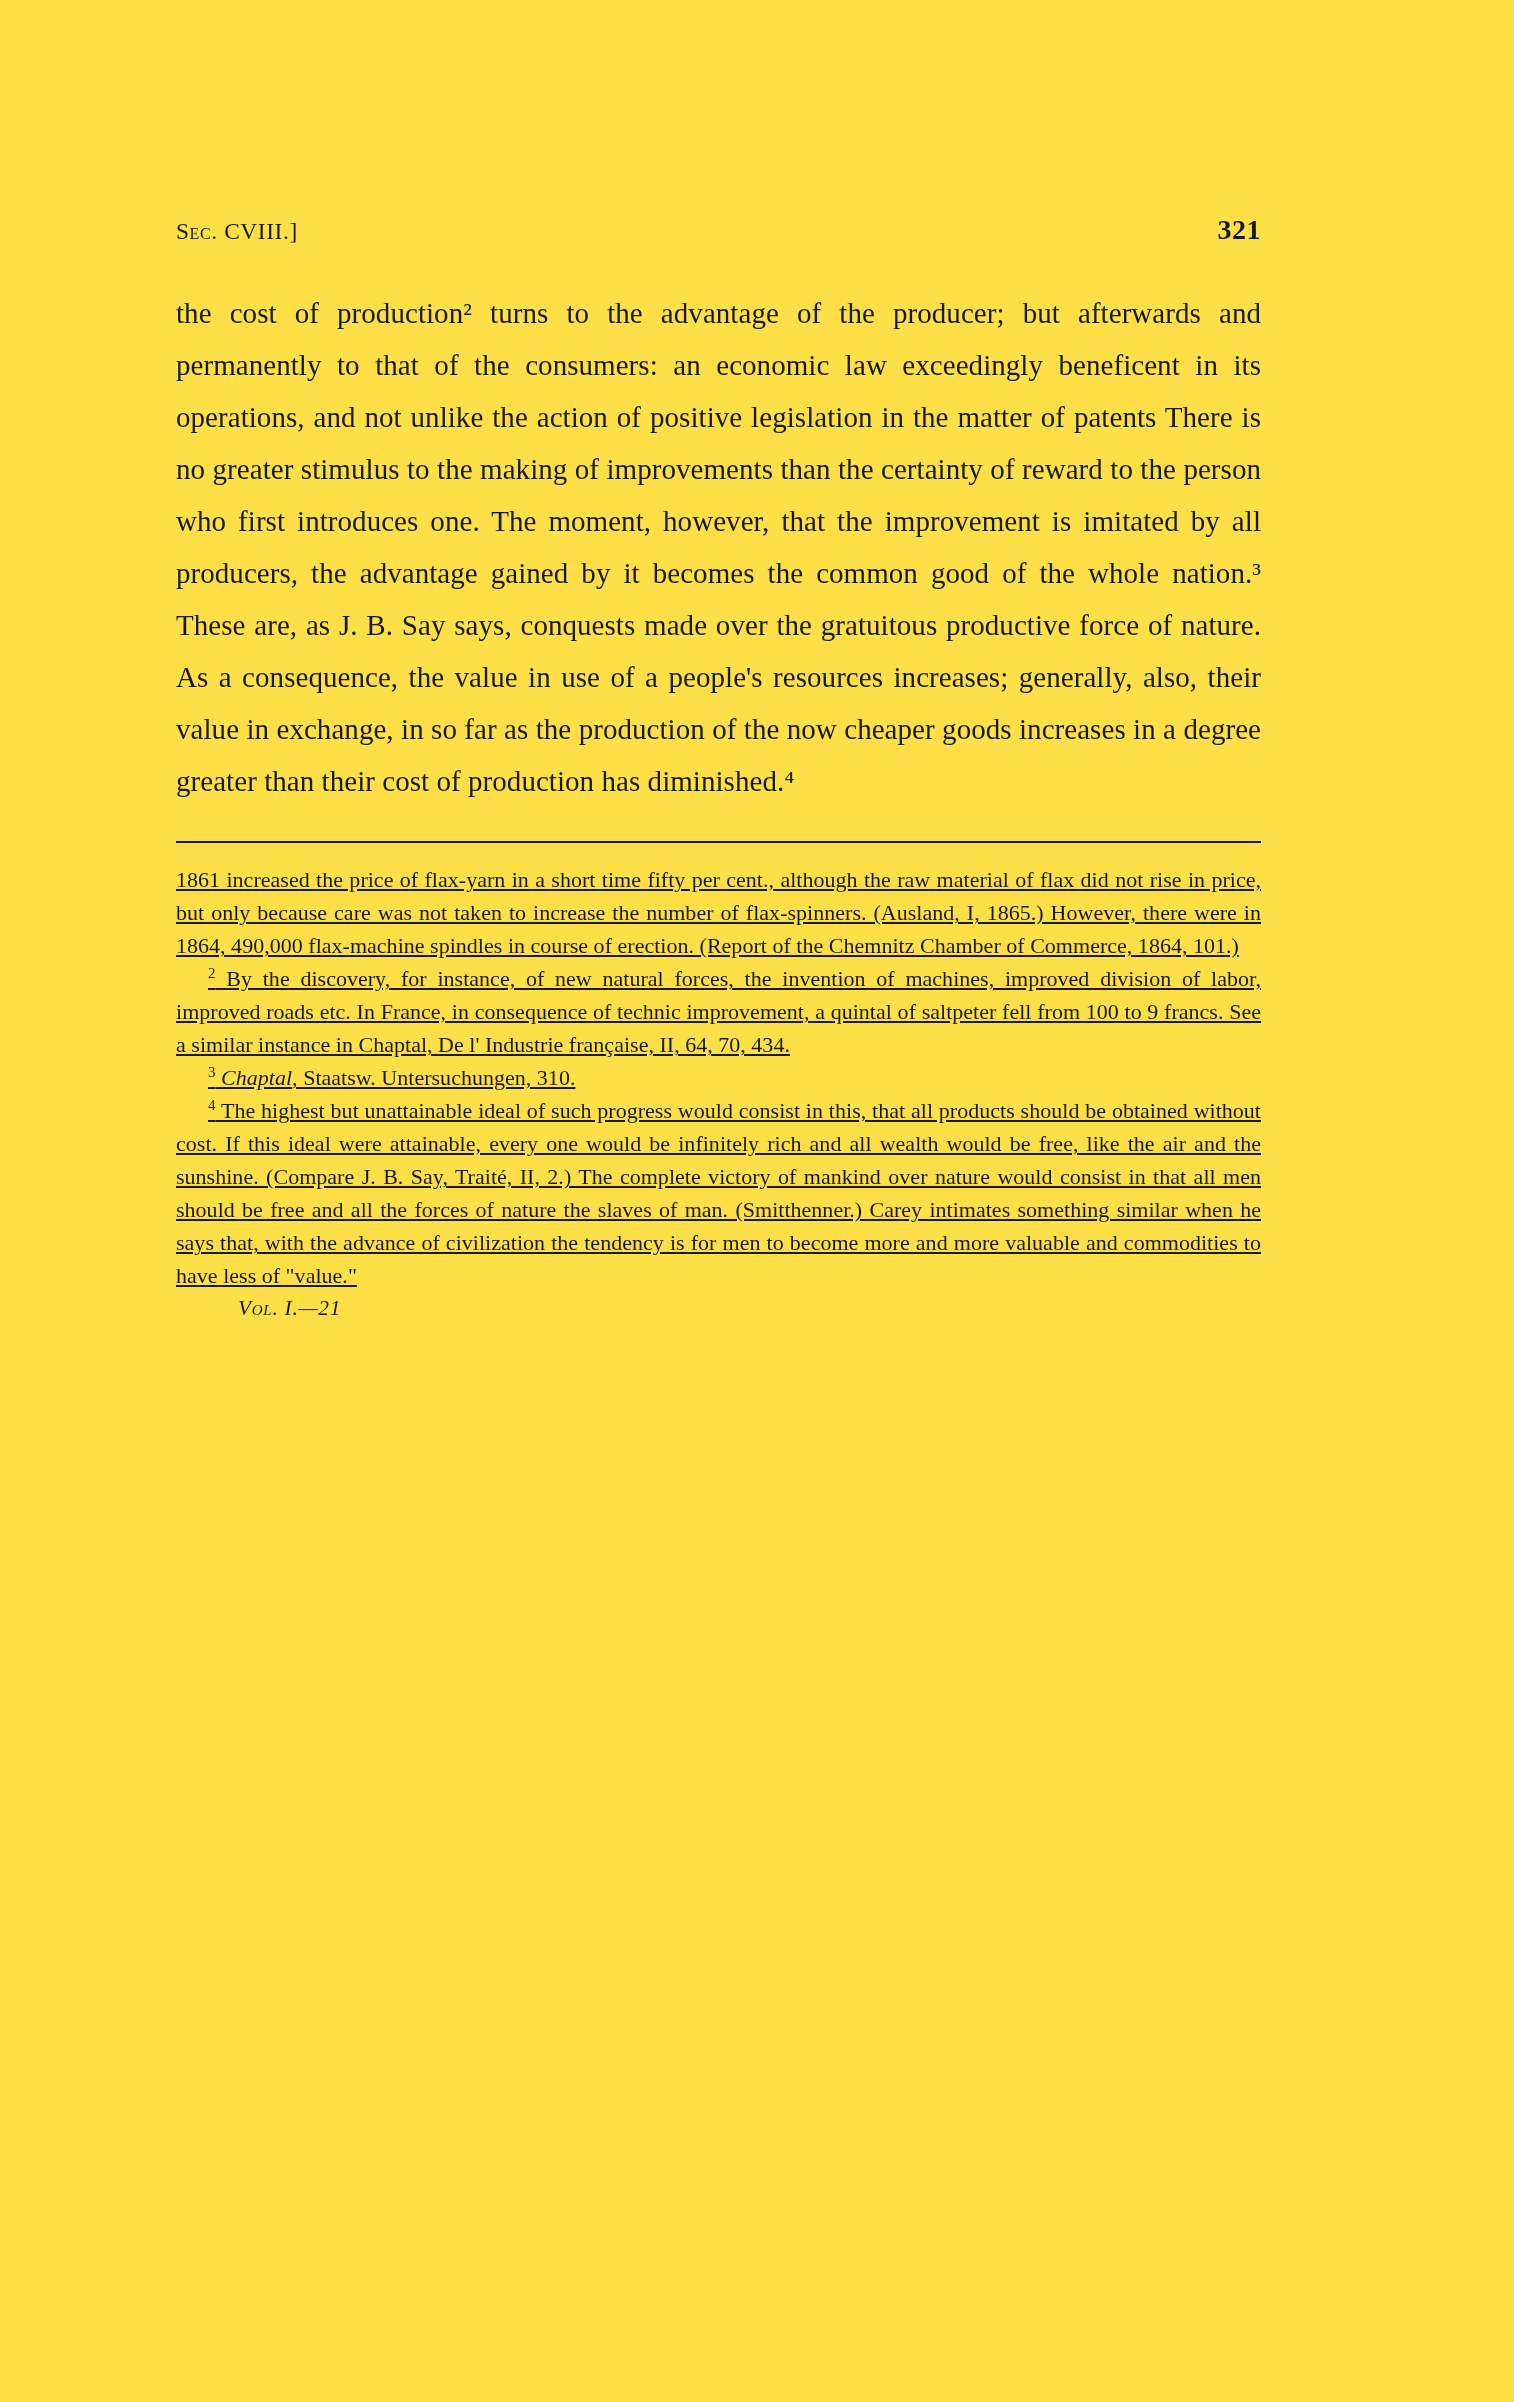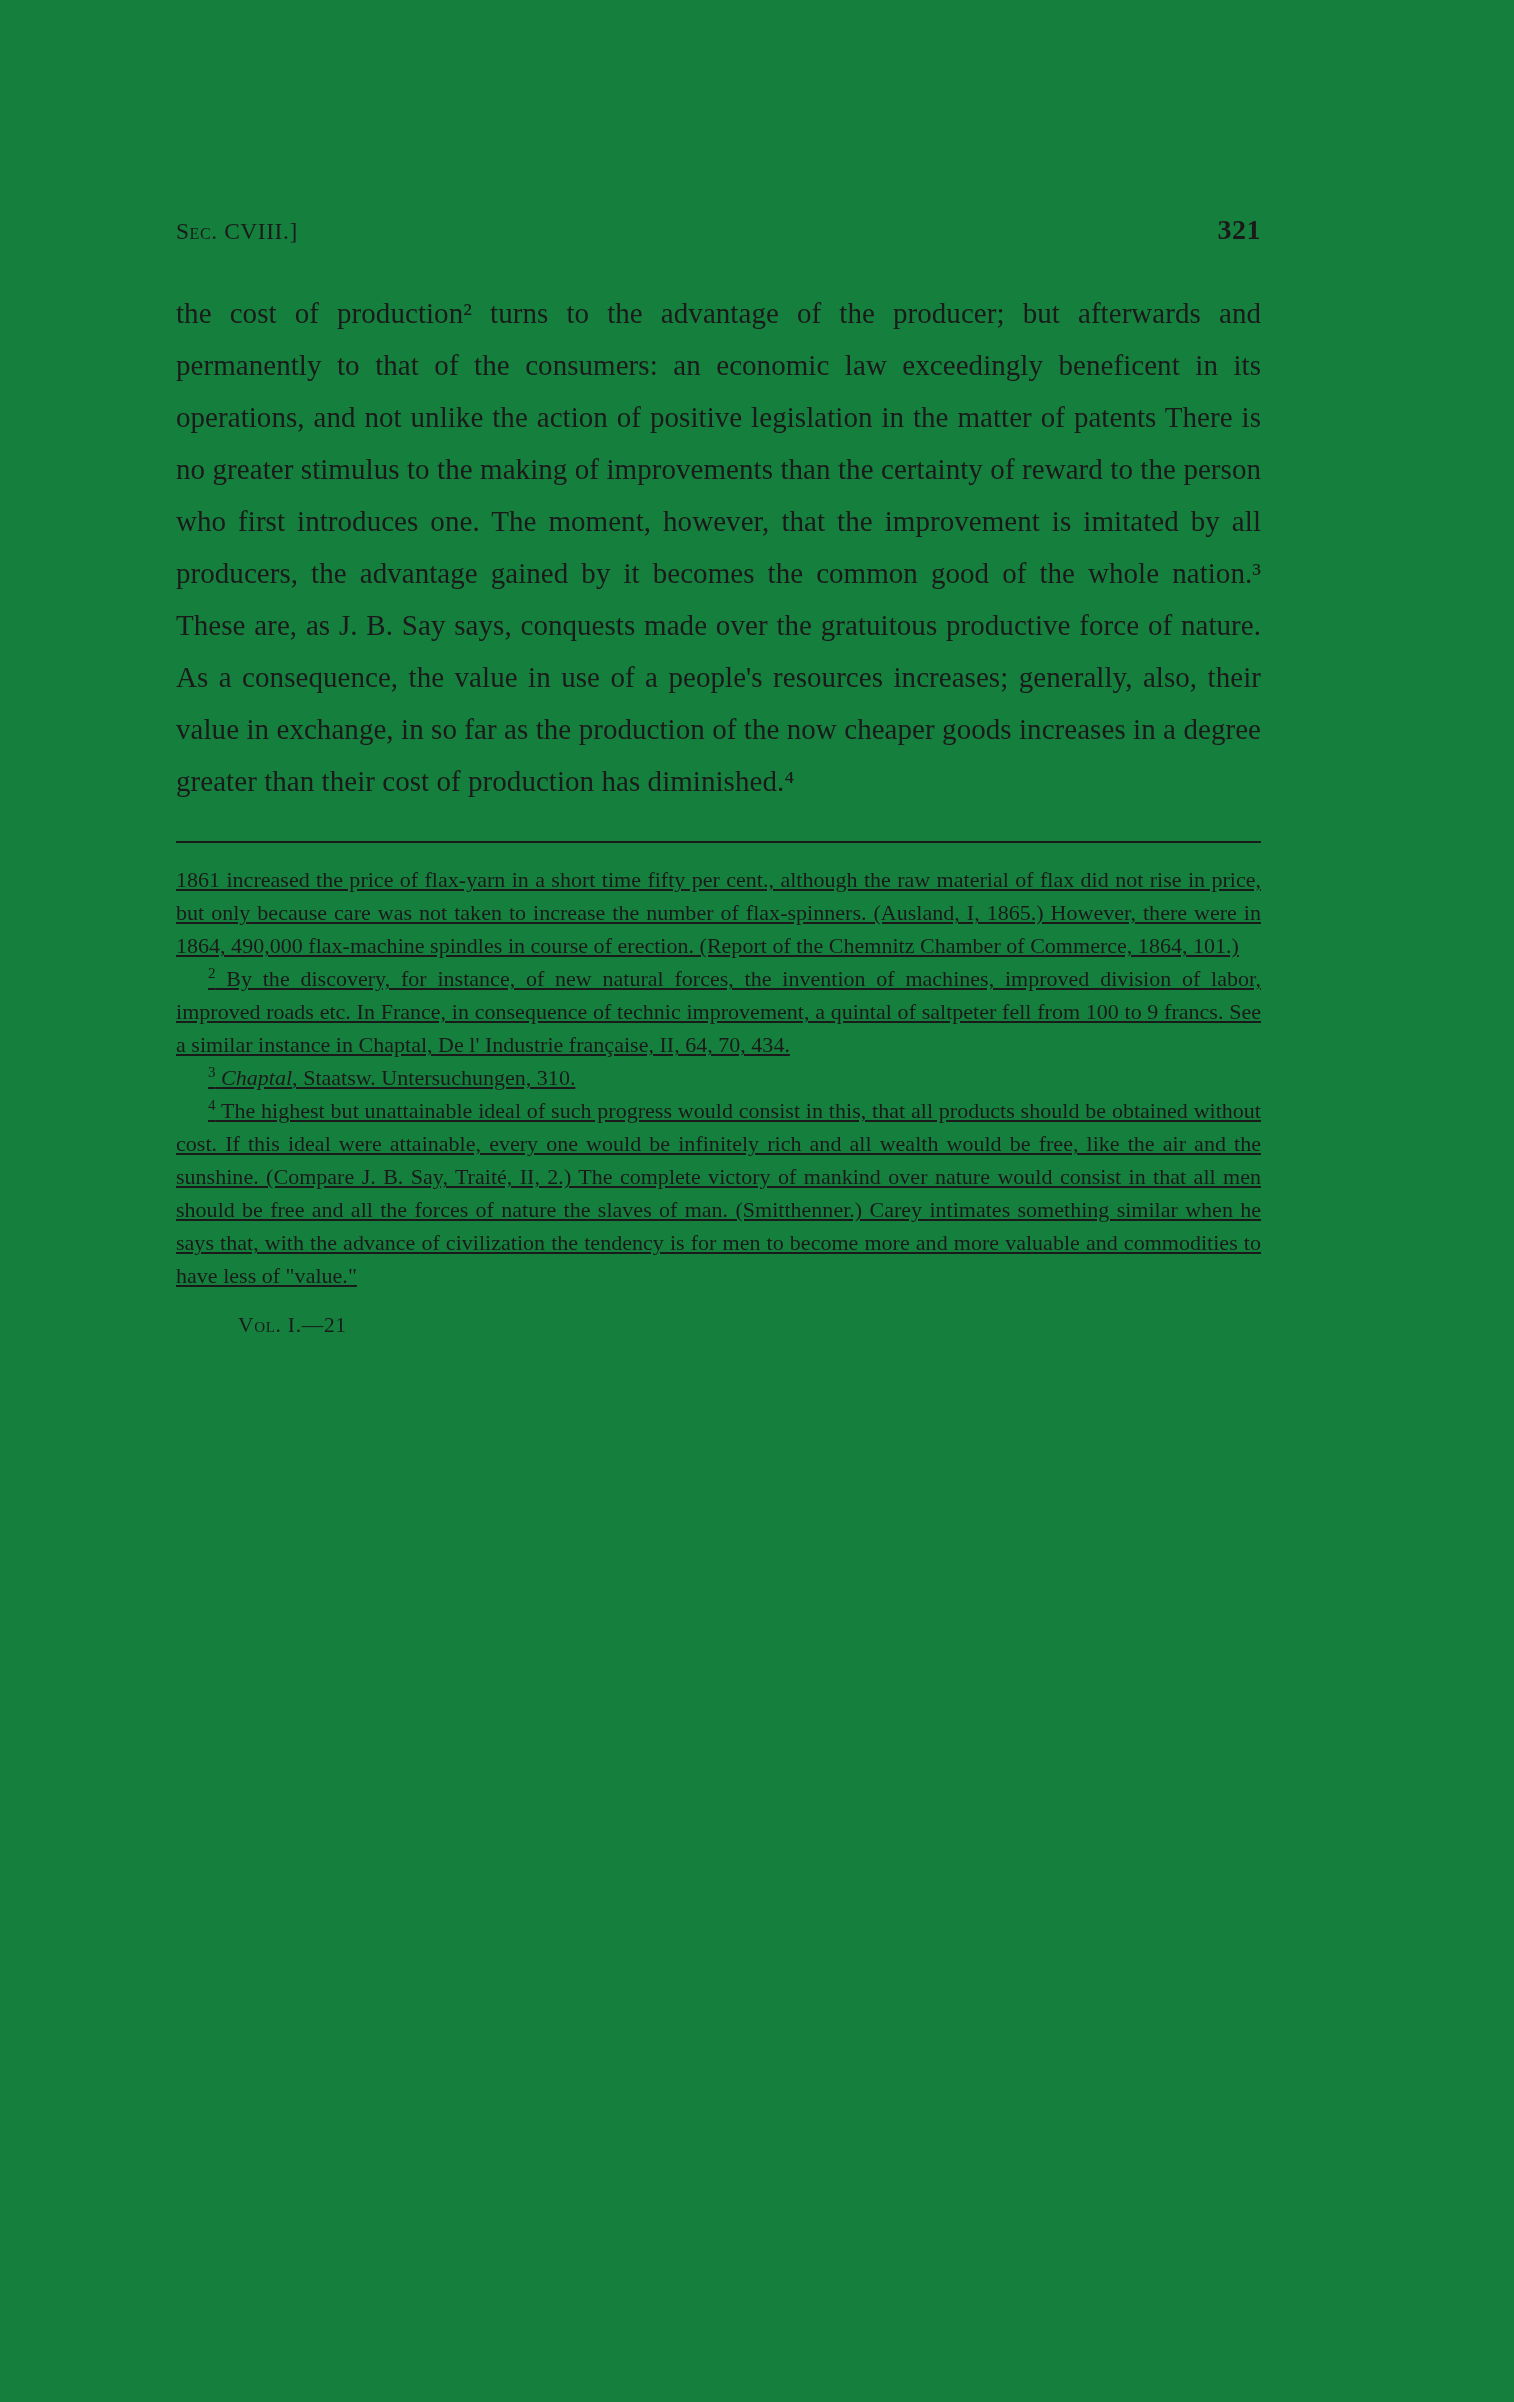--- a/index.html
+++ b/index.html
@@ -13,21 +13,21 @@
     font-family: "Liberation Serif", serif;
     color: #1a1a1a;
     position: relative;
     overflow: hidden;
   }
   .page {
     position: absolute;
     left: 0; top: 0;
     width: 1515px;
     height: 2402px;
-    background: #15803d;
+    background: #fde047;
   }
   .content {
     position: absolute;
     left: 176px;
     top: 214px;
     width: 1085px;
   }
 
   
   .header {
@@ -97,25 +97,25 @@
   .footnotes i, .footnotes em {
     font-style: italic;
   }
   .fn-marker {
     font-size: 15px;
     vertical-align: super;
     line-height: 0;
   }
 
   .volume {
-    margin-top: 17px;
     padding-left: 62px;
     font-size: 21.5px;
     font-variant: small-caps;
     letter-spacing: 0.7px;
+    font-style: italic;
   }
 </style>
 </head>
 <body>
 
 <div class="page">
   <div class="content">
 
     <div class="header">
       <div class="header-left">Sec. CVIII.]</div>

